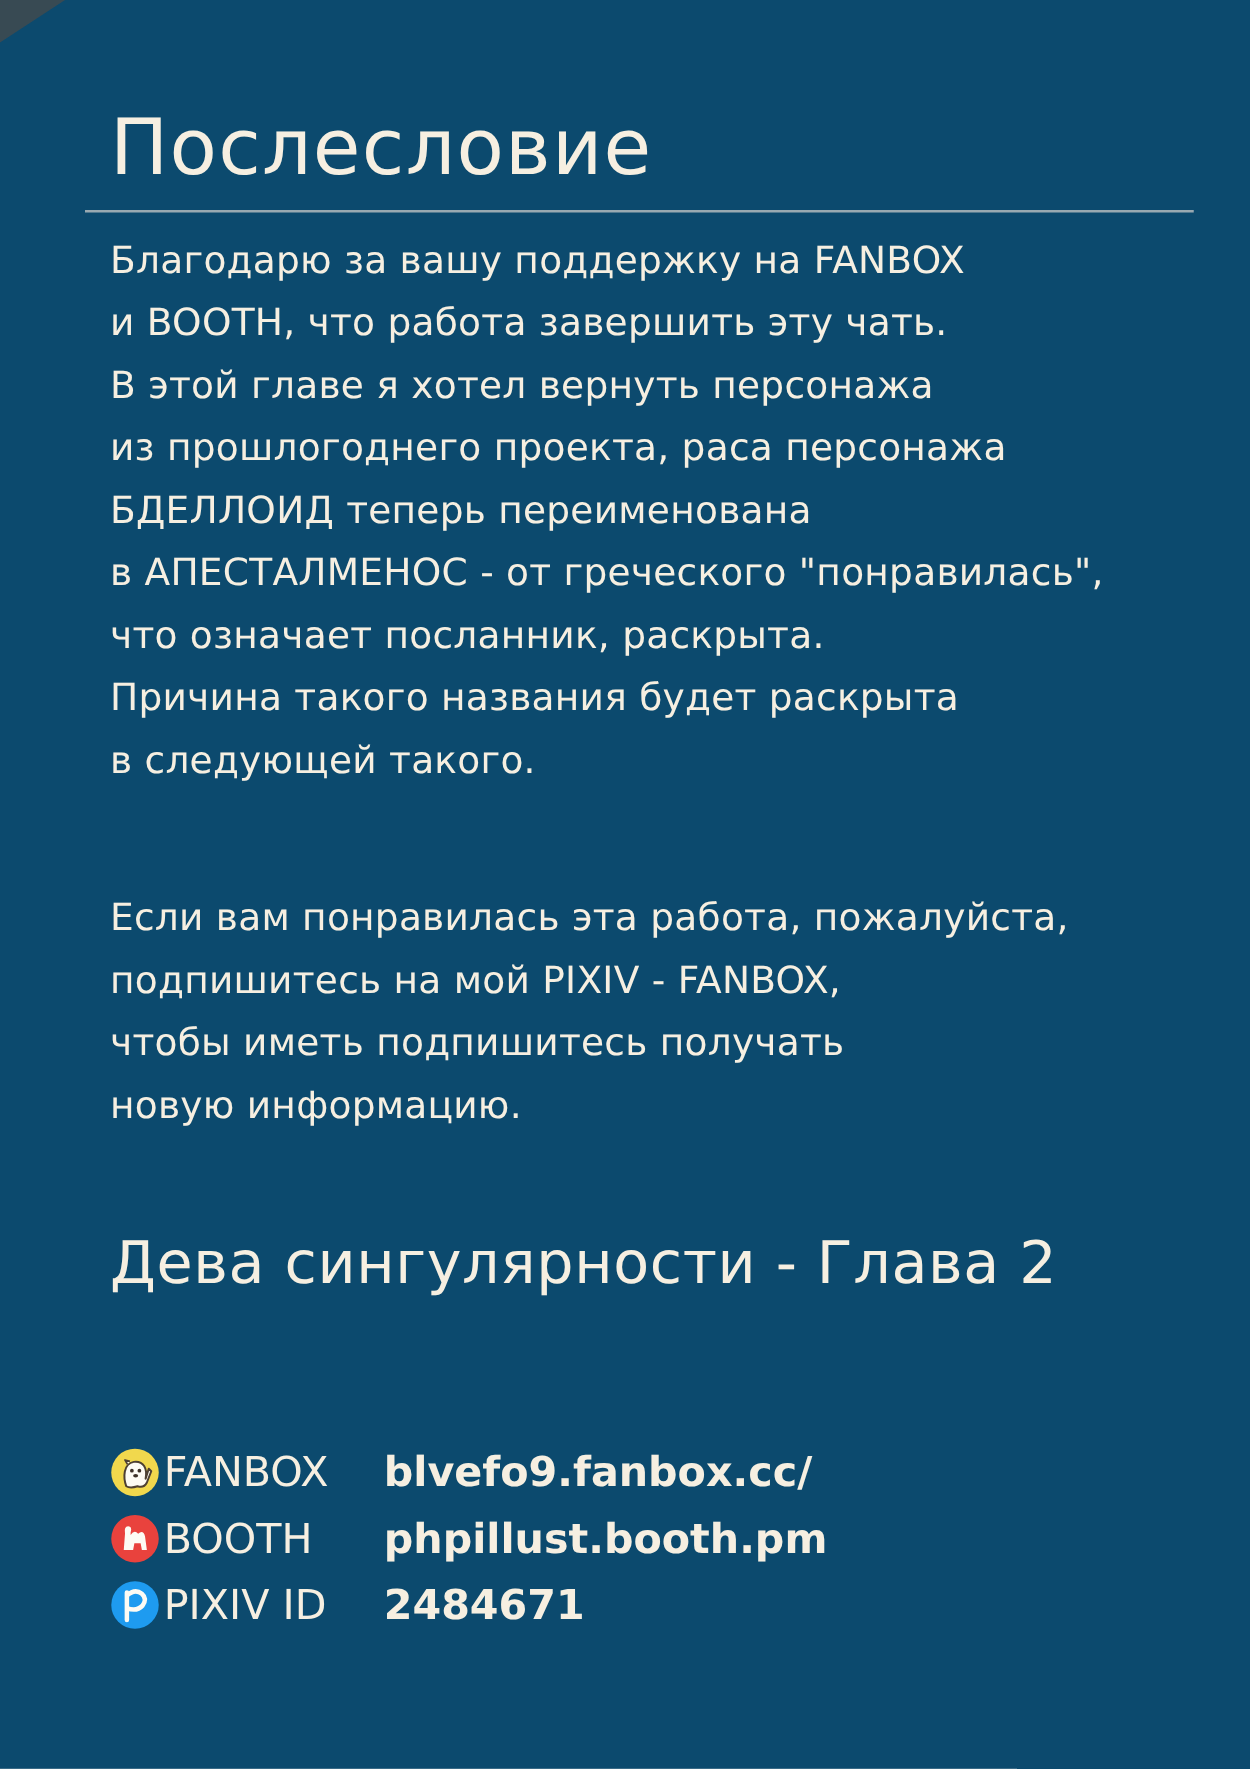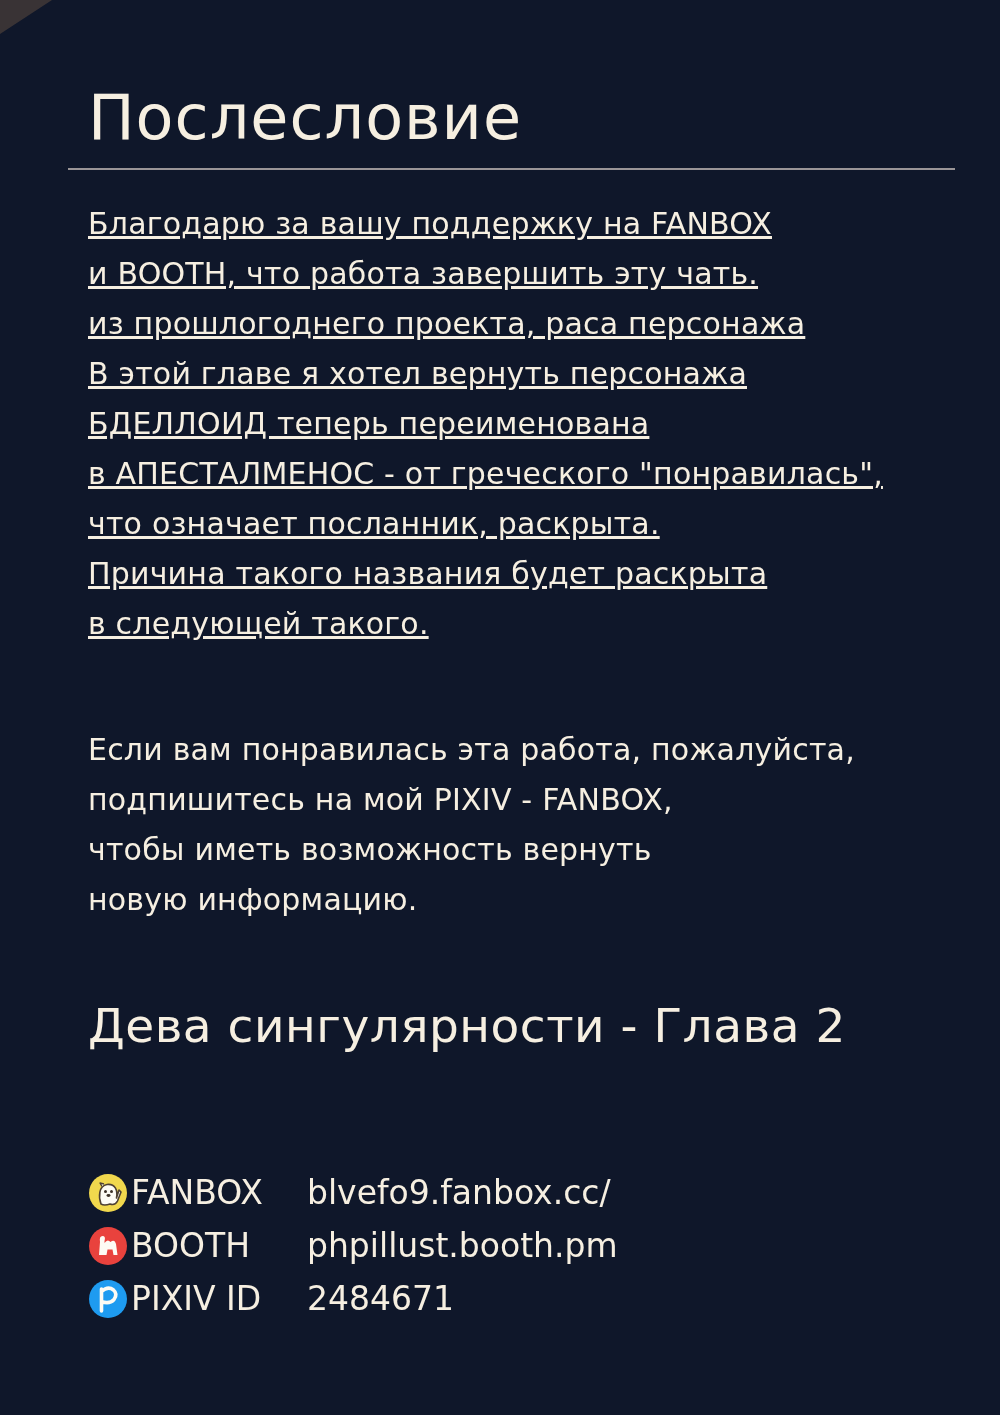--- a/index.html
+++ b/index.html
@@ -2,21 +2,21 @@
 <html><head>
 <meta charset="utf-8">
 <style>
   html, body { margin: 0; padding: 0; }
   body { font-family: "DejaVu Sans", "Liberation Sans", sans-serif; }
 
   .page {
     position: relative;
     width: 1000px;
     height: 1415px;
-    background: #0f172a;
+    background: #0c4a6e;
     box-sizing: border-box;
     padding-left: 88px;
     overflow: hidden;
     color: #f6efe1;
   }
 
   .corner-shade {
     position: absolute;
     top: 0; left: 0;
     width: 0; height: 0;
@@ -36,21 +36,21 @@
     border: none;
     border-top: 2px solid rgba(241, 228, 218, 0.62);
     margin: 16px 45px 0 -20px;
   }
 
   .para {
     font-size: 30px;
     line-height: 50px;
     letter-spacing: 0.2px;
   }
-  .para-1 { margin-top: 29px; text-decoration: underline; }
+  .para-1 { margin-top: 14px; }
   .para-2 { margin-top: 76px; }
 
   .chapter-title {
     margin: 74px 0 0 0;
     font-size: 47px;
     font-weight: 400;
     letter-spacing: 0.5px;
     line-height: 1.15;
   }
 
@@ -69,49 +69,49 @@
     margin-right: 3px;
     flex: 0 0 auto;
   }
 
   .link-label {
     width: 176px;
     flex: 0 0 auto;
     white-space: nowrap;
   }
 
-  .link-value { white-space: nowrap; }
+  .link-value { white-space: nowrap; font-weight: bold; }
 </style>
 </head>
 <body>
 
 <div class="page">
 
   <div class="corner-shade"></div>
 
   <h1 class="page-title">Послесловие</h1>
 
   <hr class="title-rule">
 
   <div class="para para-1">
     <div>Благодарю за вашу поддержку на FANBOX</div>
     <div>и BOOTH, что работа завершить эту чать.</div>
+    <div>В этой главе я хотел вернуть персонажа</div>
     <div>из прошлогоднего проекта, раса персонажа</div>
-    <div>В этой главе я хотел вернуть персонажа</div>
     <div>БДЕЛЛОИД теперь переименована</div>
     <div>в АПЕСТАЛМЕНОС - от греческого "понравилась",</div>
     <div>что означает посланник, раскрыта.</div>
     <div>Причина такого названия будет раскрыта</div>
     <div>в следующей такого.</div>
   </div>
 
   <div class="para para-2">
     <div>Если вам понравилась эта работа, пожалуйста,</div>
     <div>подпишитесь на мой PIXIV - FANBOX,</div>
-    <div>чтобы иметь возможность вернуть</div>
+    <div>чтобы иметь подпишитесь получать</div>
     <div>новую информацию.</div>
   </div>
 
   <h2 class="chapter-title">Дева сингулярности - Глава 2</h2>
 
   <div class="links">
 
     <div class="link-row">
       <span class="link-icon">
         <svg viewBox="0 0 40 40" width="40" height="40">

